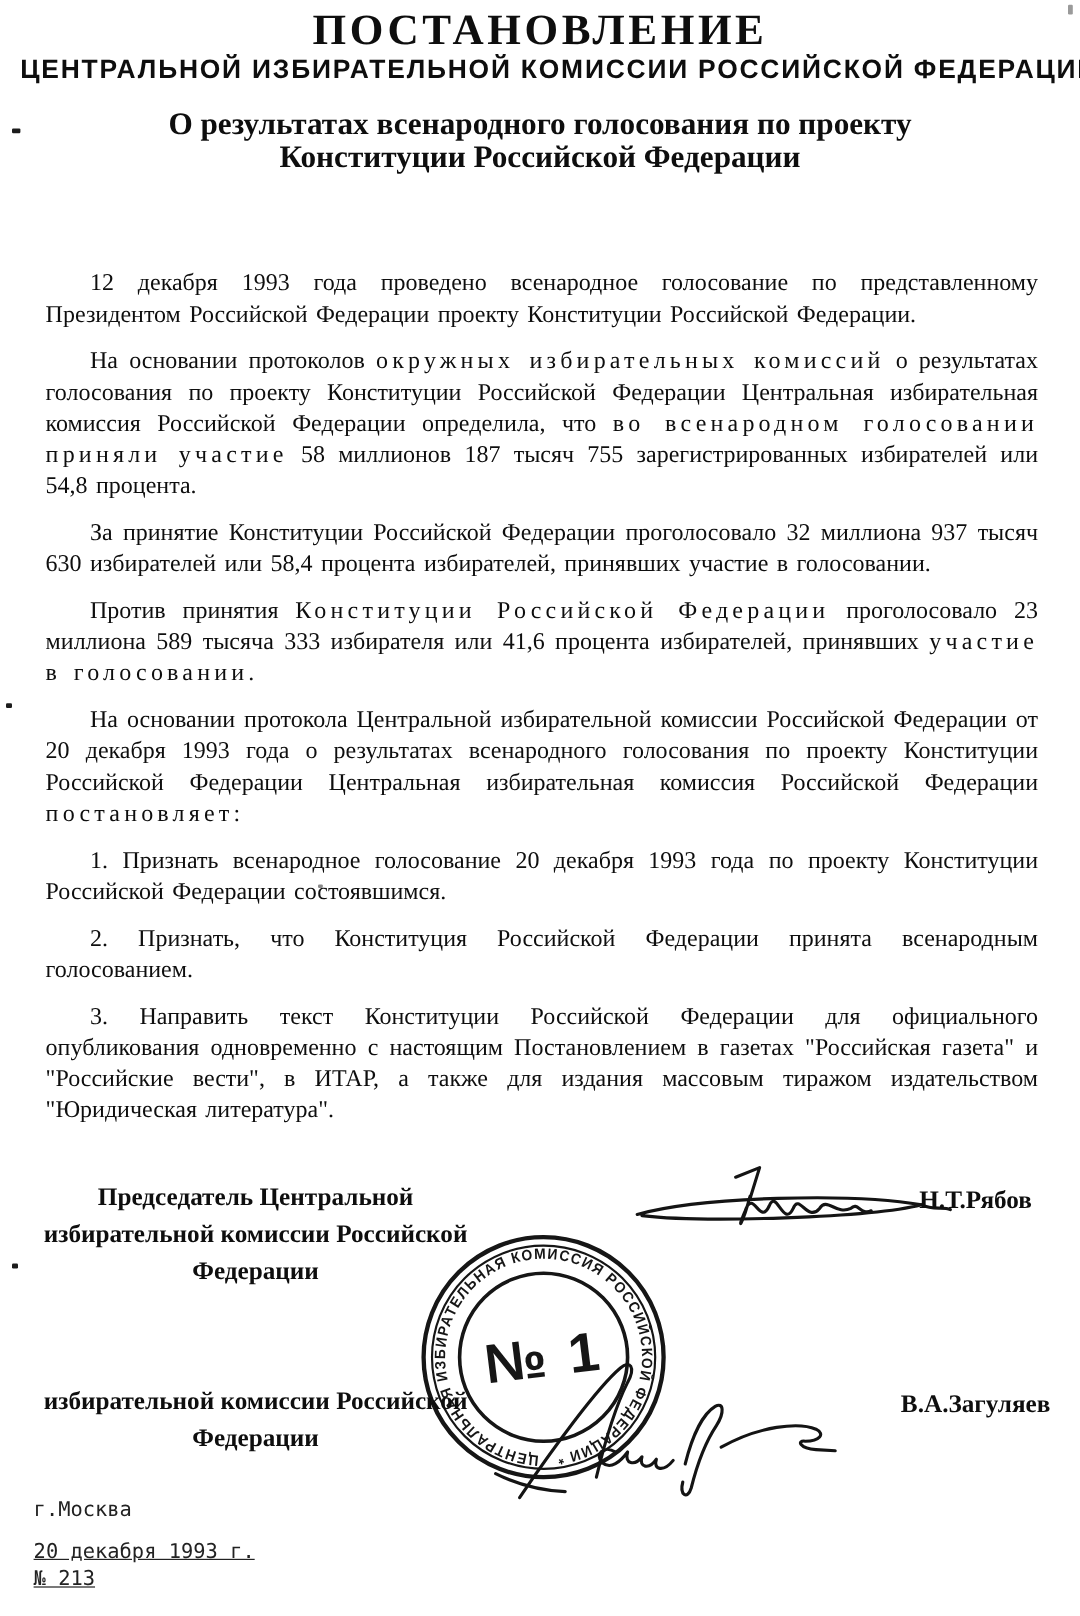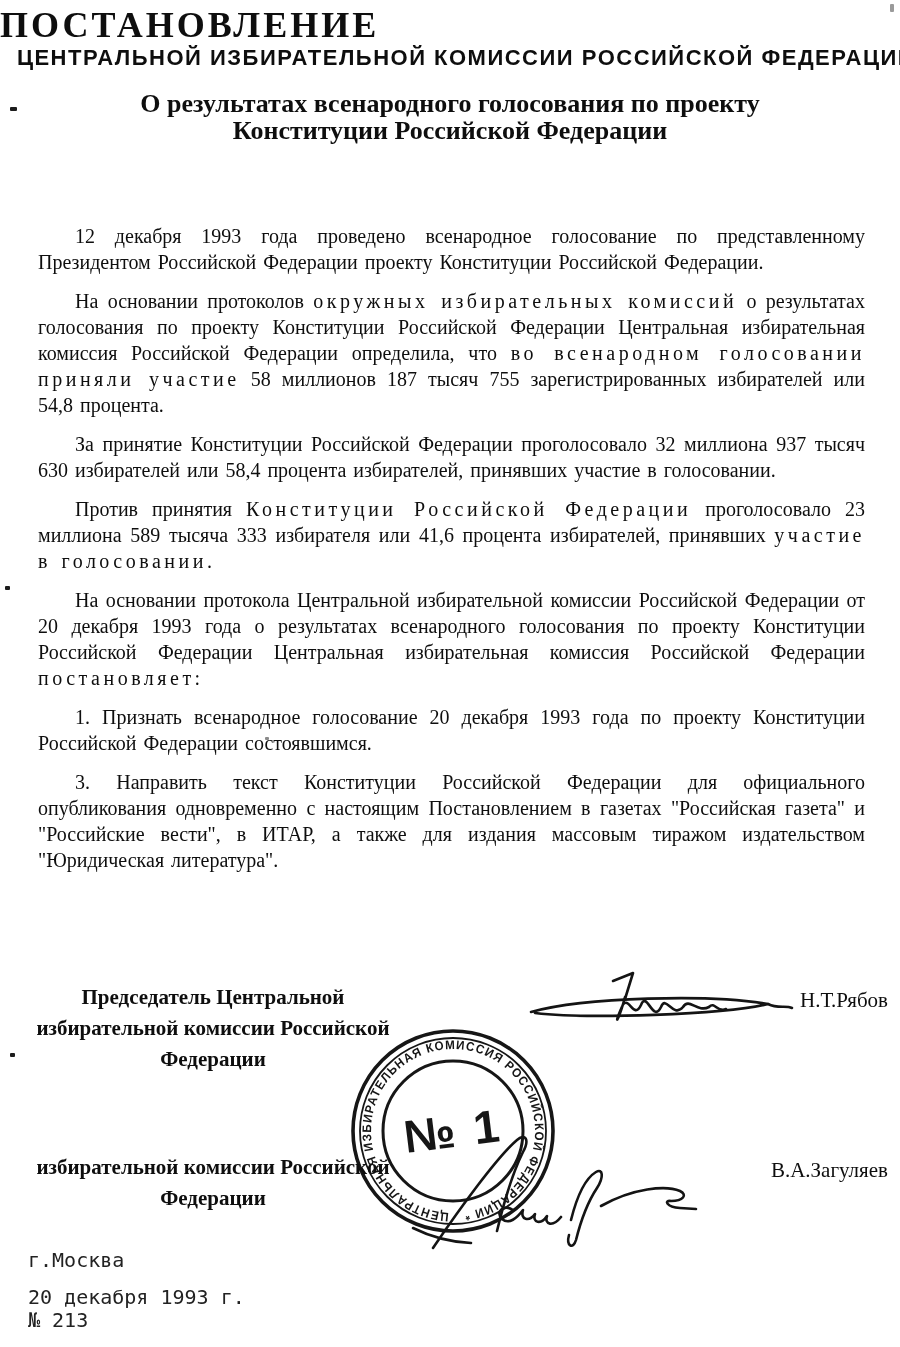--- a/index.html
+++ b/index.html
@@ -1,53 +1,53 @@
 <!DOCTYPE html>
 <html><head>
 <meta charset="utf-8">
 <style>
   html,body{margin:0;padding:0;background:#777;}
   .page{position:relative;width:900px;height:1347px;background:#ffffff;margin:0 auto;
         font-family:"Liberation Serif", serif;color:#0e0e0e;overflow:hidden;}
 
   
-  .title-main{position:absolute;top:4px;left:0;width:100%;text-align:left;
+  .title-main{position:absolute;top:4px;left:0;width:100%;text-align:center;
               font-size:36px;font-weight:bold;letter-spacing:3px;}
   .title-org{position:absolute;top:45px;left:16px;width:100%;text-align:center;
              font-family:"Liberation Sans", sans-serif;font-size:22px;font-weight:bold;letter-spacing:1.5px;}
   .subtitle{position:absolute;top:90px;left:0;width:100%;text-align:center;
             font-size:26px;font-weight:bold;line-height:27px;}
 
   
   .doc-body{position:absolute;top:223px;left:38px;width:827px;}
   .doc-body p{margin:0 0 13px 0;text-indent:37px;text-align:justify;
               font-size:20px;line-height:26px;word-spacing:2px;}
   .sp{letter-spacing:3.5px;}
 
   
   .sig-title{position:absolute;left:20px;width:386px;text-align:center;
              font-size:21px;font-weight:bold;line-height:31px;}
   .sig-chairman{top:982px;}
   .sig-secretary{top:1152px;}
-  .sig-name{position:absolute;width:150px;text-align:right;font-size:21px;font-weight:normal;}
+  .sig-name{position:absolute;width:150px;text-align:center;font-size:21px;font-weight:bold;}
   .name-chairman{left:738px;top:988px;}
   .name-secretary{left:738px;top:1158px;}
   svg.autograph,svg.stamp{position:absolute;pointer-events:none;}
   .autograph path{fill:none;stroke:#141414;stroke-width:2.6;stroke-linecap:round;stroke-linejoin:round;}
   .stamp circle{fill:none;stroke:#161616;}
   .stamp .ring-text{font-family:"Liberation Sans", sans-serif;font-weight:bold;font-size:12.5px;
                     letter-spacing:1.2px;fill:#161616;}
   .stamp .center-text{font-family:"Liberation Sans", sans-serif;font-weight:bold;font-size:46px;
                       letter-spacing:3px;fill:#161616;}
 
   
   .footer{position:absolute;left:28px;top:1248px;font-family:"DejaVu Sans Mono", monospace;
-          font-size:20px;color:#222;}
+          font-size:17px;color:#222;}
   .footer .city{margin-bottom:14px;}
-  .footer .date,.footer .number{line-height:23px;}
+  .footer .date,.footer .number{line-height:23px;text-decoration:underline;}
 
   
   .artifact{position:absolute;background:#1c1c1c;border-radius:1px;}
   .a1{left:10px;top:107px;width:7px;height:4px;}
   .a2{left:5px;top:586px;width:5px;height:4px;}
   .a3{left:10px;top:1053px;width:5px;height:4px;}
   .a4{left:265px;top:737px;width:4px;height:3px;background:#8a8a8a;}
   .a5{left:890px;top:4px;width:4px;height:8px;background:#9a9a9a;}
 </style>
 </head>
@@ -62,20 +62,21 @@
     <div>Конституции Российской Федерации</div>
   </div>
 
   <div class="doc-body">
       <p><span>12 декабря 1993 года проведено всенародное голосование по представленному Президентом Российской Федерации проекту Конституции Российской Федерации.</span></p>
       <p><span>На основании протоколов </span><span class="sp">окружных избирательных комиссий</span><span> о результатах голосования по проекту Конституции Российской Федерации Центральная избирательная комиссия Российской Федерации определила, что </span><span class="sp">во всенародном голосовании приняли участие</span><span> 58 миллионов 187 тысяч 755 зарегистрированных избирателей или 54,8 процента.</span></p>
       <p><span>За принятие Конституции Российской Федерации проголосовало 32 миллиона 937 тысяч 630 избирателей или 58,4 процента избирателей, принявших участие в голосовании.</span></p>
       <p><span>Против принятия </span><span class="sp">Конституции Российской Федерации</span><span> проголосовало 23 миллиона 589 тысяча 333 избирателя или 41,6 процента избирателей, принявших </span><span class="sp">участие в голосовании.</span></p>
       <p><span>На основании протокола Центральной избирательной комиссии Российской Федерации от 20 декабря 1993 года о результатах всенародного голосования по проекту Конституции Российской Федерации Центральная избирательная комиссия Российской Федерации  </span><span class="sp">постановляет:</span></p>
       <p><span>1. Признать всенародное голосование 20 декабря 1993 года по проекту Конституции Российской Федерации состоявшимся.</span></p>
+      <p><span>2. Признать, что Конституция Российской Федерации принята всенародным голосованием.</span></p>
       <p><span>3. Направить текст Конституции Российской Федерации для официального опубликования одновременно с настоящим Постановлением в газетах "Российская газета" и "Российские вести", в ИТАР, а также для издания массовым тиражом издательством "Юридическая литература".</span></p>
     </div>
 
   <div class="sig-title sig-chairman">
     <div>Председатель Центральной</div>
     <div>избирательной комиссии Российской</div>
     <div>Федерации</div>
   </div>
   <svg class="autograph" style="left:525px;top:966px;" width="270" height="78" viewBox="0 0 270 78">
     <path d="M6,46 C60,31 185,28 243,38 C200,49 60,53 10,47"></path>

